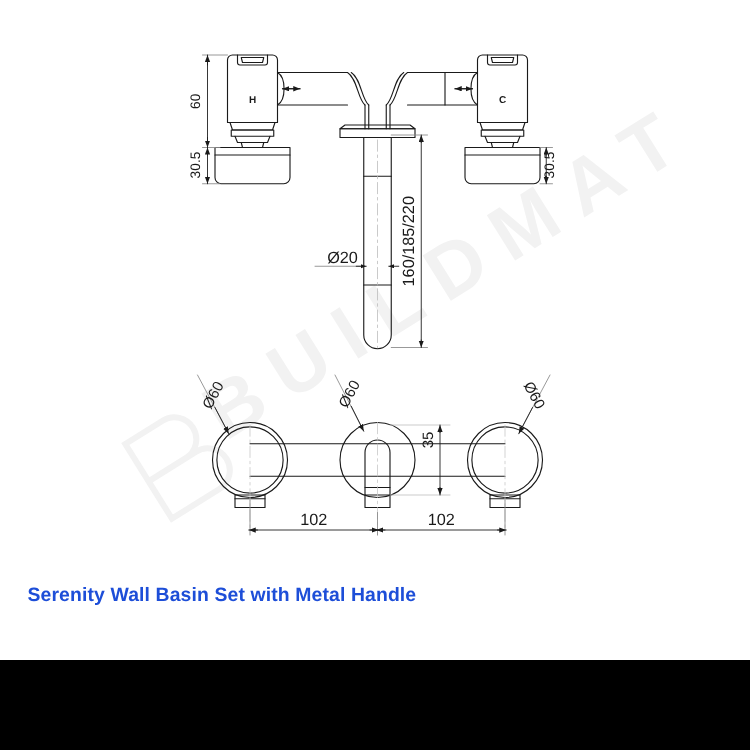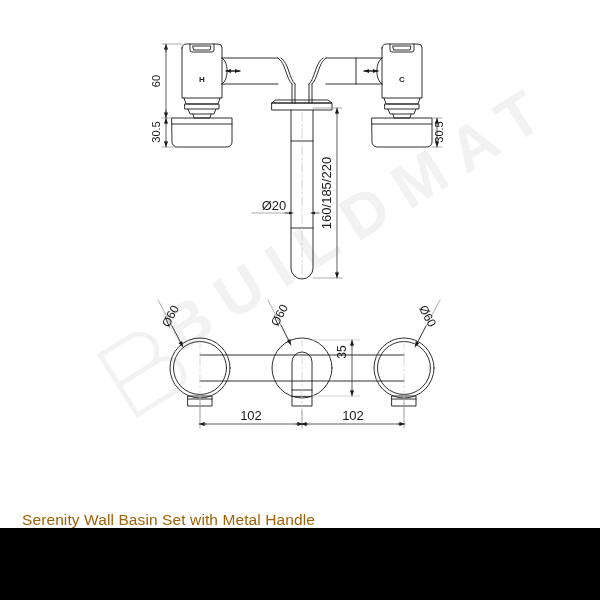--- a/index.html
+++ b/index.html
@@ -22,24 +22,24 @@
 
   
   #watermark{
     position:absolute;left:0;top:0;width:600px;height:478px;
     pointer-events:none;
   }
 
   
   #product-title{
     position:absolute;
-    left:22px;top:511px;
+    left:22px;top:468px;
     font-size:15.5px;
-    font-weight:normal;
-    color:#a16207;
+    font-weight:bold;
+    color:#1d4ed8;
     letter-spacing:0.1px;
     white-space:nowrap;
   }
 
   
   #footer-bar{
     position:absolute;left:0;top:528px;width:600px;height:72px;
     background:#000000;
   }
 </style>

